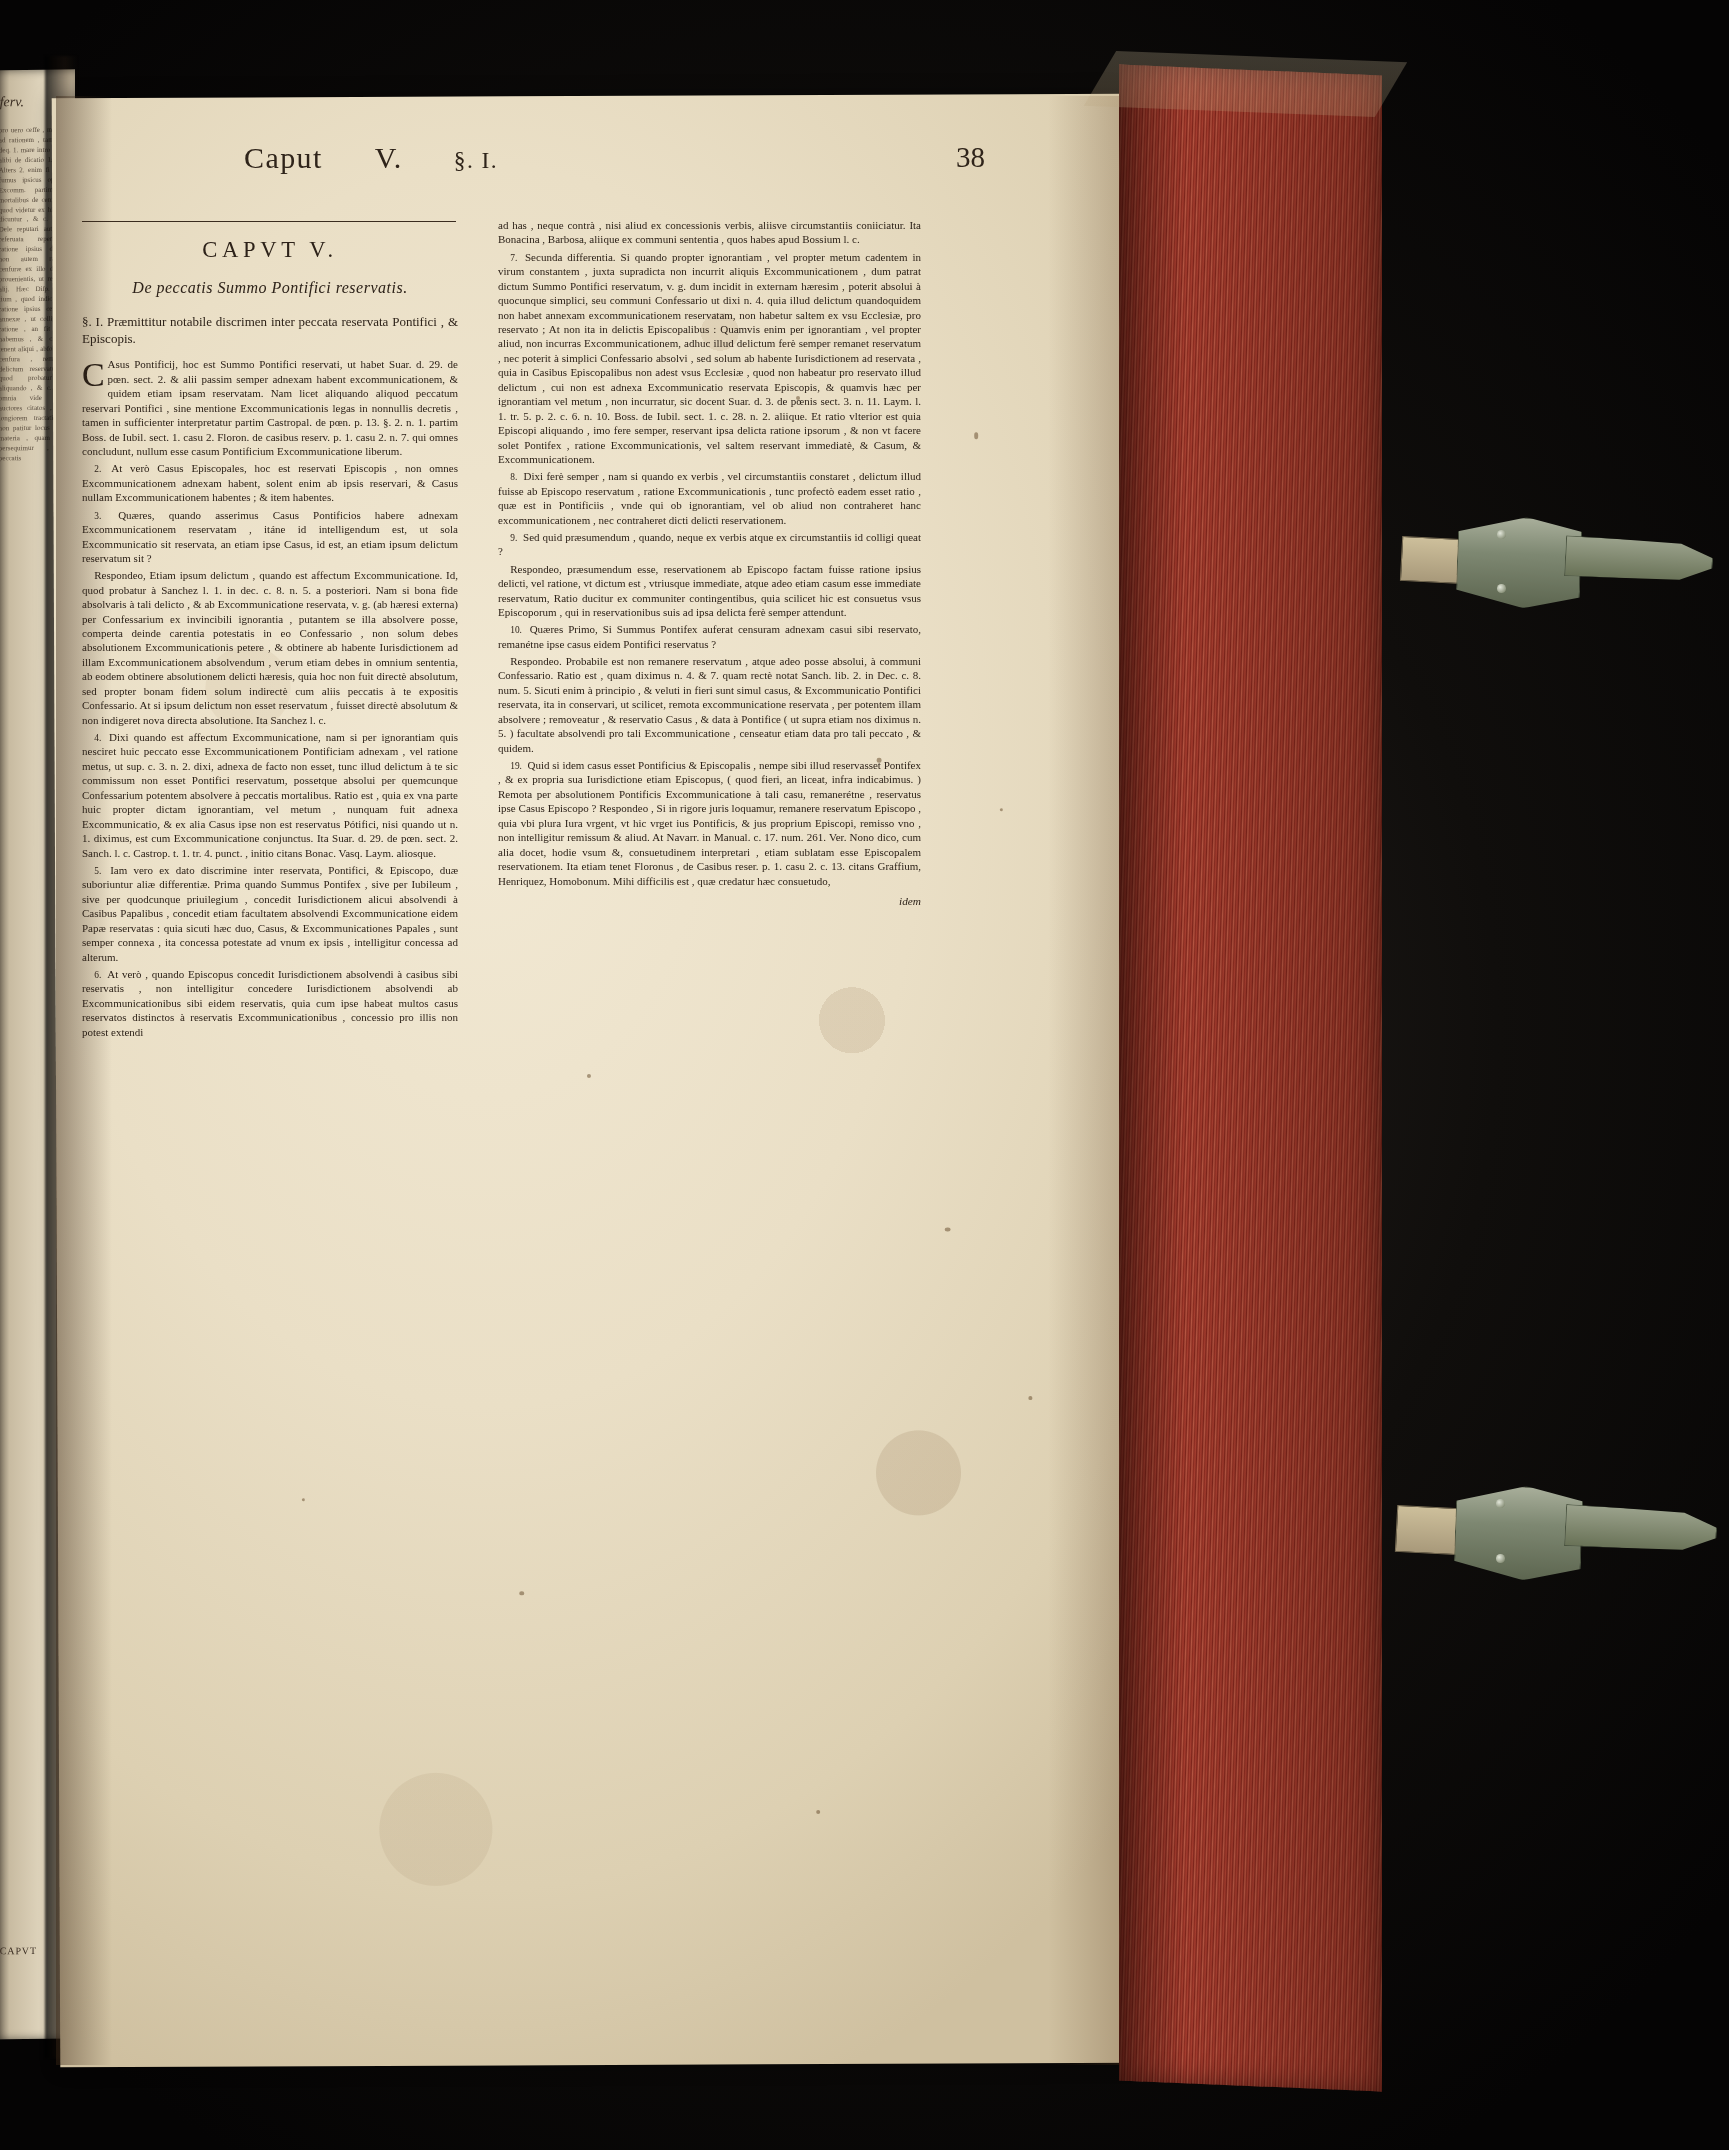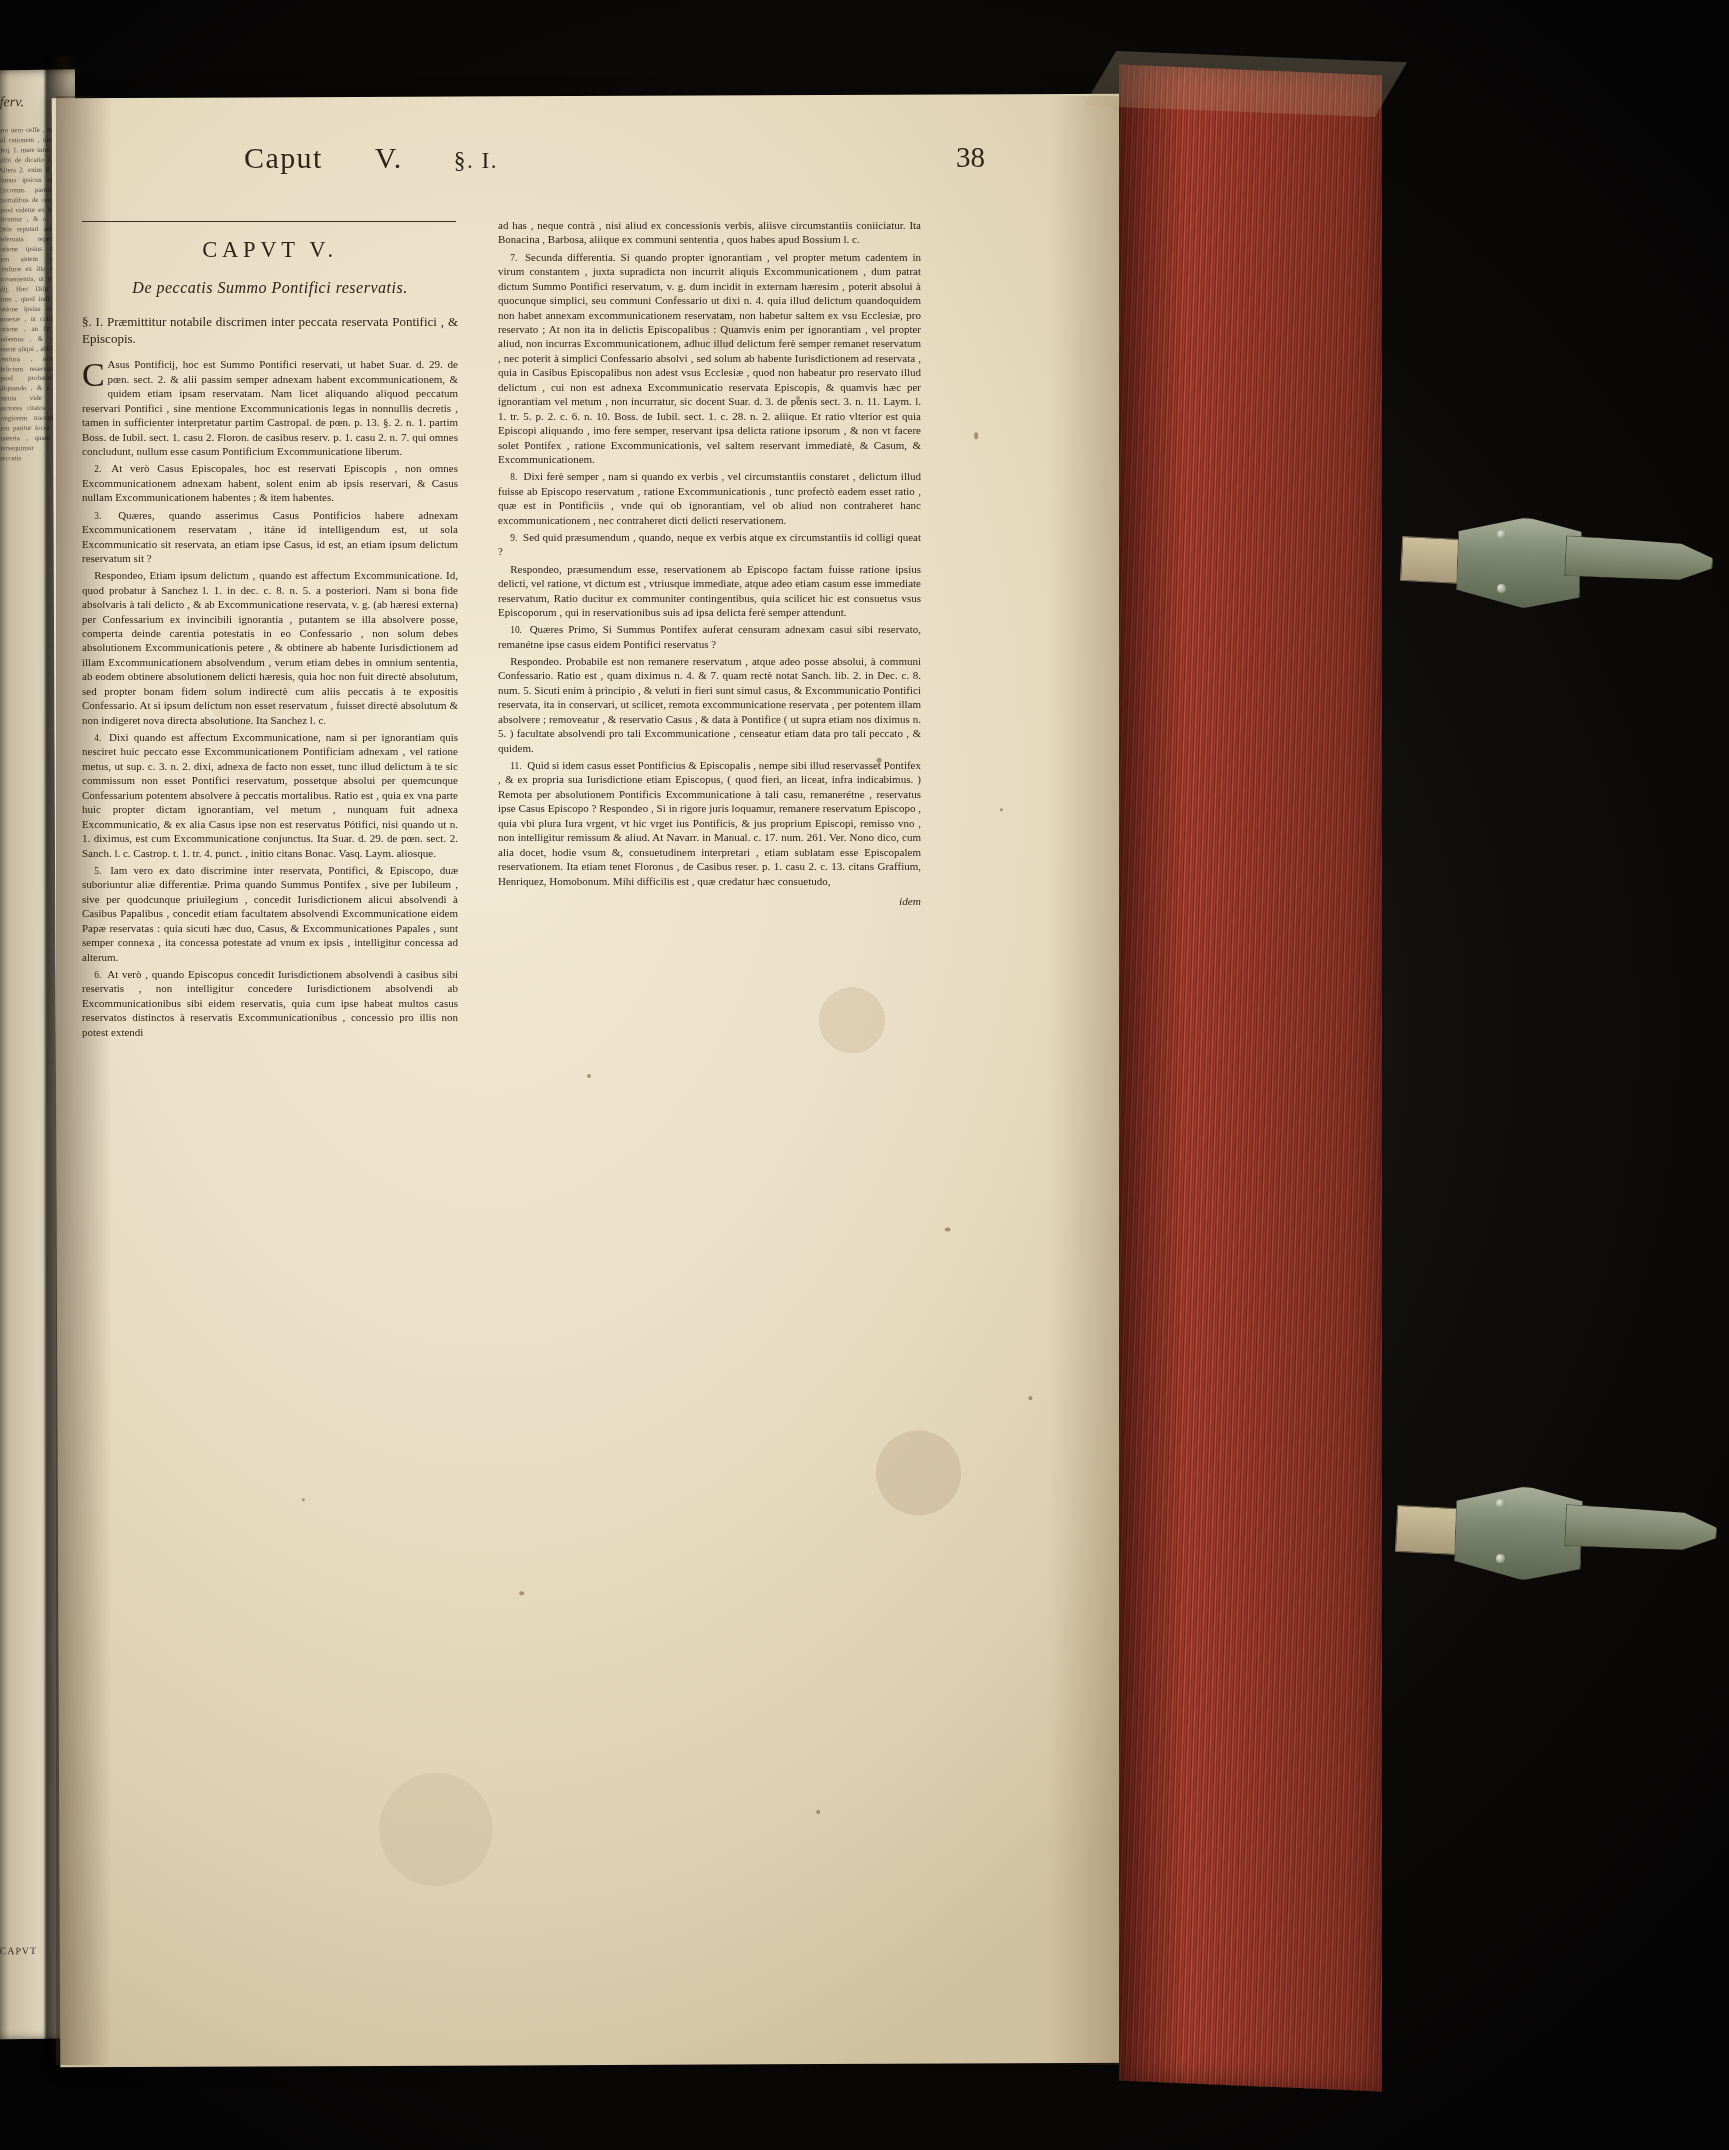--- a/index.html
+++ b/index.html
@@ -419,21 +419,21 @@
       <span class="marg-num">10.</span>
       <span>Quæres Primo, Si Summus Pontifex auferat censuram adnexam casui sibi reservato, remanétne ipse casus eidem Pontifici reservatus ?</span>
     </p>
 
     <p class="para">
       <span>Respondeo. Probabile est non remanere reservatum , atque adeo posse absolui, à communi Confessario. Ratio est , quam diximus n. 4. &amp; 7. quam rectè notat Sanch. lib. 2. in Dec. c. 8. num. 5. Sicuti enim à principio , &amp; veluti in fieri sunt simul casus, &amp; Excommunicatio Pontifici reservata, ita in conservari, ut scilicet, remota excommunicatione reservata , per potentem illam absolvere ; removeatur , &amp; reservatio Casus , &amp; data à Pontifice ( ut supra etiam nos diximus n. 5. ) facultate absolvendi pro tali Excommunicatione , censeatur etiam data pro tali peccato , &amp; quidem.</span>
     </p>
 
     <div class="last-line-wrap">
       <p class="para">
-        <span class="marg-num">11.</span>
+        <span class="marg-num">19.</span>
         <span>Quid si idem casus esset Pontificius &amp; Episcopalis , nempe sibi illud reservasset Pontifex , &amp; ex propria sua Iurisdictione etiam Episcopus, ( quod fieri, an liceat, infra indicabimus. ) Remota per absolutionem Pontificis Excommunicatione à tali casu, remanerétne , reservatus ipse Casus Episcopo ? Respondeo , Si in rigore juris loquamur, remanere reservatum Episcopo , quia vbi plura Iura vrgent, vt hic vrget ius Pontificis, &amp; jus proprium Episcopi, remisso vno , non intelligitur remissum &amp; aliud. At Navarr. in Manual. c. 17. num. 261. Ver. Nono dico, cum alia docet, hodie vsum &amp;, consuetudinem interpretari , etiam sublatam esse Episcopalem reservationem. Ita etiam tenet Floronus , de Casibus reser. p. 1. casu 2. c. 13. citans Graffium, Henriquez, Homobonum. Mihi difficilis est , quæ credatur hæc consuetudo,</span>
       </p>
       <div class="catchword">idem</div>
     </div>
   </div>
 
   <div class="fore-edge"></div>
   <div class="fore-edge-top"></div>
 
   <div class="clasp" style="left:1401px; top:484px; width:329px; height:150px;">

